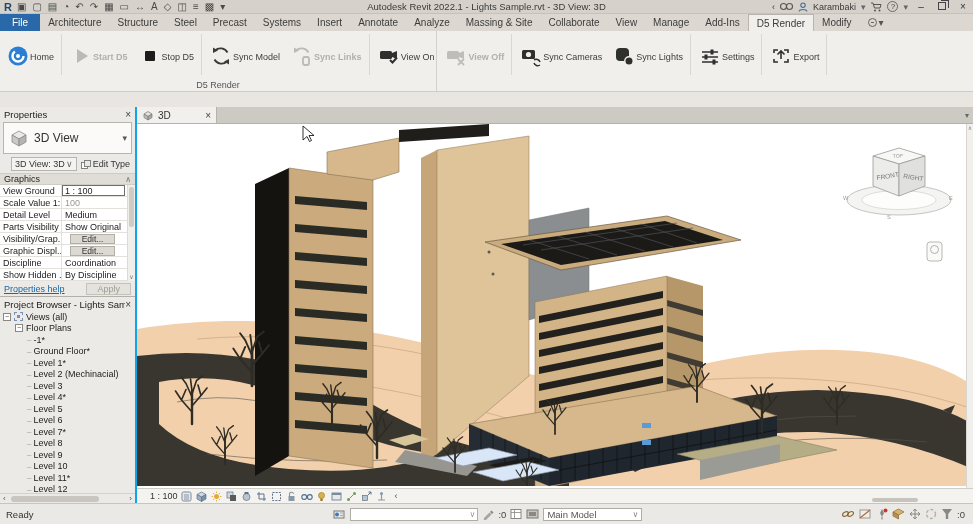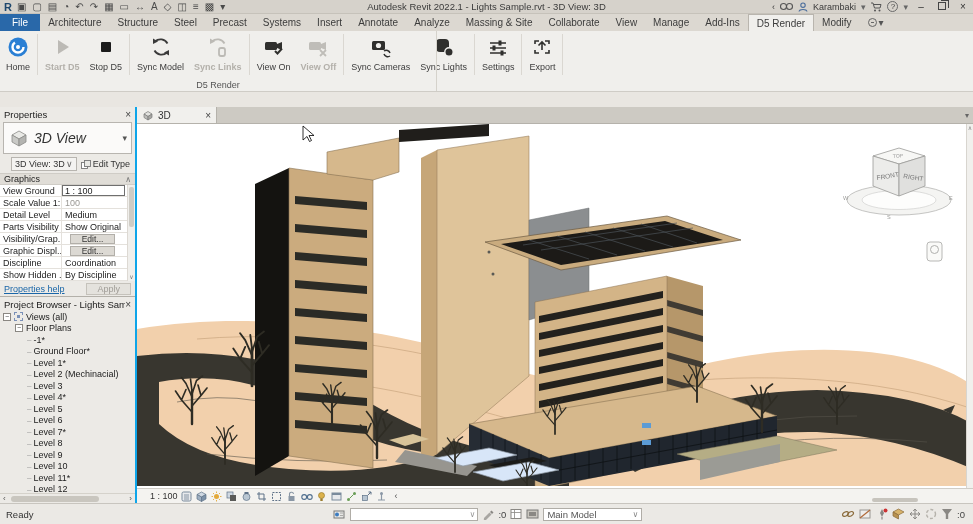--- a/index.html
+++ b/index.html
@@ -27,42 +27,42 @@
   .tab.file { background:#2968a9; color:#fff; padding:0 12px;}
   .tab.active { background:#f0efec; border:1px solid #b9b5ae; border-bottom:none; }
   .tab-extra { display:flex; align-items:center; gap:2px; padding:0 8px; color:#555;}
   .tab-extra .circ { width:9px; height:9px; border:1px solid #666; border-radius:50%; display:inline-block;
      position:relative;}
   .tab-extra .circ::after{content:""; position:absolute; left:2px; top:3px; width:3px; height:1px; background:#666;}
 
   
   .ribbon { height:61px; background:#f0efec; border-bottom:1px solid #cfccc6; position:relative; }
   .rb-body { display:flex; align-items:stretch; height:47px; padding-left:1px; }
-  .rbtn { display:flex; flex-direction:column; align-items:center; justify-content:flex-start;
+  .rbtn { display:flex; flex-direction:row; align-items:center; justify-content:flex-start;
     padding:3px 5px 0 5px; color:#3a3a3a; }
   .rbtn .ric { height:26px; display:flex; align-items:center; }
   .rbtn .rlabel { font-size:9px; margin-top:2px; white-space:nowrap; color:#3c3c3c;}
   .rbtn.disabled { color:#bbb8b3; }
   .rbtn.disabled .rlabel { color:#b3b0aa;font-weight:bold; }
   .rsep { width:1px; background:#dad7d1; margin:3px 2px; }
   .rb-label { position:absolute; top:49px; left:0; width:436px; text-align:center;
     font-size:9px; color:#555; }
   .panel-edge { position:absolute; left:436px; top:0; bottom:0; width:1px; background:#d5d2cb;}
 
   
   .workspace { position:absolute; top:107px; left:0; right:0; bottom:21px; display:flex; }
   .subheader { height:15px; background:#e9e6e1; }
 
   
   .leftcol { width:137px; background:#eceae6; border-right:2px solid #0ea5e9; display:flex; flex-direction:column; font-size:9px;}
   .phead { height:14px; display:flex; align-items:center; padding:0 4px; color:#222; font-size:9.5px; flex:none;}
   .phead .x { margin-left:auto; color:#444; font-size:10px; }
   .typesel { margin:1px 3px; background:#fbfaf9; border:1px solid #b8b5b0; height:32px; display:flex; align-items:center; flex:none;}
   .typesel .cube { width:30px; display:flex; justify-content:center; }
-  .typesel .tlabel { font-size:14px; color:#333; flex:1;font-style:italic;}
+  .typesel .tlabel { font-size:12px; color:#333; flex:1;}
   .typesel .dd { padding-right:4px; color:#555;}
   .viewselrow { display:flex; align-items:center; height:16px; margin:1px 3px; gap:2px; flex:none;padding-left:8px;}
   .combo { flex:1; border:1px solid #b8b5b0; background:#f4f3f1; height:14px; display:flex; align-items:center; padding:0 3px; color:#333;}
   .combo .dd { margin-left:auto; color:#666;}
   .edittype { display:flex; align-items:center; gap:2px; color:#333; white-space:nowrap; padding:0 2px;}
   .secthead { height:12px; background:#e0ddd7; display:flex; align-items:center; padding:0 4px; color:#222; border-top:1px solid #cfccc6; border-bottom:1px solid #cfccc6; flex:none;}
   .secthead .pin { margin-left:auto; color:#777; font-size:8px;}
   .pgrid { background:#fff; flex:none; position:relative; }
   .prow { display:flex; height:12px; border-bottom:1px solid #e4e1dc; background:#fff; align-items:center;}
   .plabel { width:62px; padding-left:3px; border-right:1px solid #e4e1dc; color:#222; overflow:hidden; white-space:nowrap; align-self:stretch; display:flex; align-items:center;}

